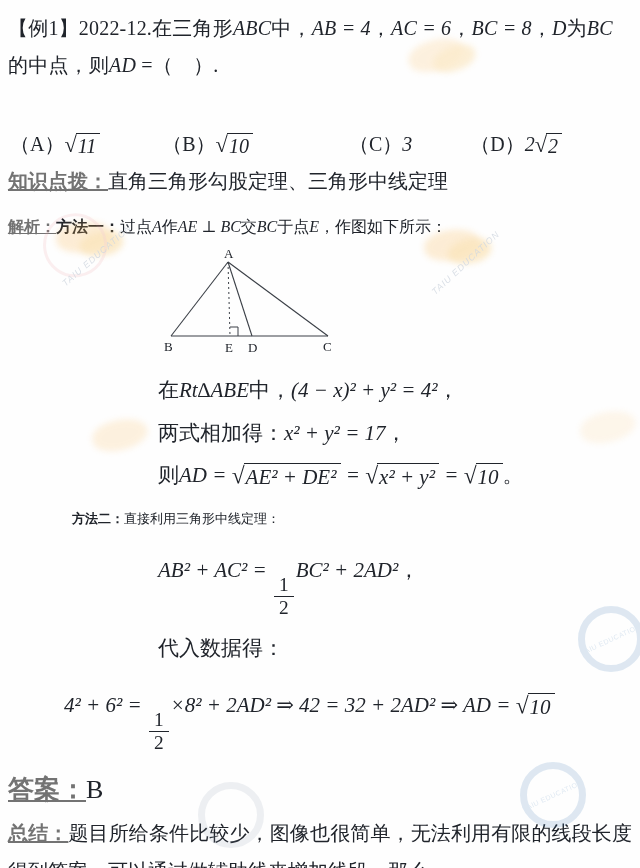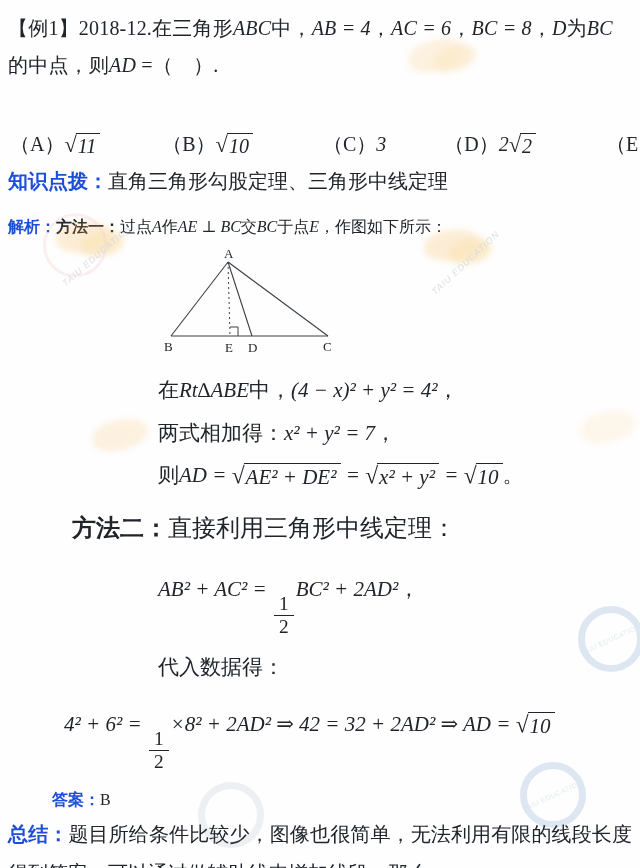--- a/index.html
+++ b/index.html
@@ -5,32 +5,32 @@
   html,body{margin:0;padding:0;}
   body{
     width:640px;height:868px;
     background:#fefefe;
     color:#20242b;
     font-family:"Liberation Serif","DejaVu Serif",serif;
     overflow:hidden;
   }
   .page{position:relative;width:624px;height:848px;padding:10px 8px;overflow:hidden;}
   .mi{font-style:italic;}
-  .blue{color:#1d4ed8;font-weight:bold;}
+  .blue{color:#737373;font-weight:bold;text-decoration:underline;}
   .b{font-weight:bold;}
 
   
   .prob{font-size:20px;line-height:1.85;letter-spacing:.2px;}
 
   
   .options{display:flex;font-size:20px;margin:4px 0 6px 0;align-items:baseline;}
   .opt{white-space:nowrap;}
   .opt-a{margin-left:2px;}
   .opt-b{margin-left:62px;}
-  .opt-c{margin-left:70px;}
+  .opt-c{margin-left:96px;}
   .opt-d{margin-left:58px;margin-top:43px;}
   .opt-e{margin-left:70px;}
 
   
   .sqrt{display:inline-flex;align-items:flex-start;font-style:italic;}
   .sqrt .sign{font-style:normal;font-size:1.12em;line-height:1;margin-right:-1px;transform:translateY(1px);}
   .sqrt .val{border-top:1.6px solid #20242b;padding:1px 4px 0 2px;line-height:1.15;}
 
   
   .frac{display:inline-flex;flex-direction:column;align-items:center;vertical-align:-14px;font-size:.92em;line-height:1.05;margin:0 2px;}
@@ -41,23 +41,23 @@
   .jx{font-size:16px;line-height:1.7;margin-top:15px;}
 
   
   .figure-wrap{margin:8px 0 2px 138px;width:230px;}
 
   
   .eq{font-size:21px;line-height:1.55;margin:10px 0 10px 150px;white-space:nowrap;}
   .eq .cjk{font-style:normal;}
   .eq-tall{margin:24px 0 14px 150px;}
 
-  .m2head{font-size:24px;margin:16px 0 0 64px;line-height:1.7;}
-
-  .ans{font-size:16px;margin-top:14px;line-height:1.7;margin-left:44px;}
+  .m2head{font-size:13px;margin:16px 0 0 64px;line-height:1.7;}
+
+  .ans{font-size:26px;margin-top:14px;line-height:1.7;}
   .summary{font-size:20px;line-height:1.92;text-align:justify;margin-top:2px;}
 
   
   .wm{position:absolute;pointer-events:none;}
   .wm-blob{width:56px;height:30px;background:#f7b24a;border-radius:45% 55% 50% 50%;
     filter:blur(3px);opacity:.5;}
   .wm-blob2{position:absolute;left:22px;top:12px;width:44px;height:24px;background:#f6c76e;
     border-radius:55% 45% 50% 50%;filter:blur(3px);opacity:.8;}
   .wm-cap{position:absolute;top:30px;left:-6px;transform:rotate(-33deg);
     font-family:"Liberation Sans",sans-serif;font-size:9px;color:#9aa9bd;opacity:.8;
@@ -104,21 +104,21 @@
   <div class="wm" style="left:198px;top:782px;">
       <div class="wm-ring" style="border-color:#8a97a8;opacity:.14;"></div>
     </div>
   <div class="wm" style="left:520px;top:762px;">
       <div class="wm-ring">
         <span class="wm-ring-text">TAIU EDUCATION</span>
       </div>
     </div>
 
   <div class="prob">
-    <span>【例1】2018-12.在三角形</span><span class="mi">ABC</span><span>中，</span><span class="mi">AB = 4</span><span>，</span><span class="mi">AC = 6</span><span>，</span><span class="mi">BC = 8</span><span>，</span><span class="mi">D</span><span>为</span><span class="mi">BC</span><br>
+    <span>【例1】2022-12.在三角形</span><span class="mi">ABC</span><span>中，</span><span class="mi">AB = 4</span><span>，</span><span class="mi">AC = 6</span><span>，</span><span class="mi">BC = 8</span><span>，</span><span class="mi">D</span><span>为</span><span class="mi">BC</span><br>
     <span>的中点，则</span><span class="mi">AD</span><span> =（　）.</span>
   </div>
 
   <div class="options">
     <span class="opt opt-a"><span>（A）</span><span class="sqrt">
           <span class="sign">√</span>
           <span class="val">11</span>
         </span></span>
     <span class="opt opt-b"><span>（B）</span><span class="sqrt">
           <span class="sign">√</span>
@@ -153,21 +153,21 @@
       <text x="79" y="104" font-size="13" font-family="Liberation Serif, serif" fill="#20242b">E</text>
       <text x="102" y="104" font-size="13" font-family="Liberation Serif, serif" fill="#20242b">D</text>
       <text x="177" y="103" font-size="13" font-family="Liberation Serif, serif" fill="#20242b">C</text>
     </svg>
   </div>
 
   <div class="eq">
     <span class="cjk">在</span><span class="mi">Rt∆ABE</span><span class="cjk">中，</span><span class="mi">(4 − x)² + y² = 4²</span><span class="cjk">，</span>
   </div>
   <div class="eq">
-    <span class="cjk">两式相加得：</span><span class="mi">x² + y² = 7</span><span class="cjk">，</span>
+    <span class="cjk">两式相加得：</span><span class="mi">x² + y² = 17</span><span class="cjk">，</span>
   </div>
   <div class="eq">
     <span class="cjk">则</span><span class="mi">AD = </span><span class="sqrt">
         <span class="sign">√</span>
         <span class="val">AE² + DE²</span>
       </span><span class="mi"> = </span><span class="sqrt">
         <span class="sign">√</span>
         <span class="val">x² + y²</span>
       </span><span class="mi"> = </span><span class="sqrt">
         <span class="sign">√</span>

